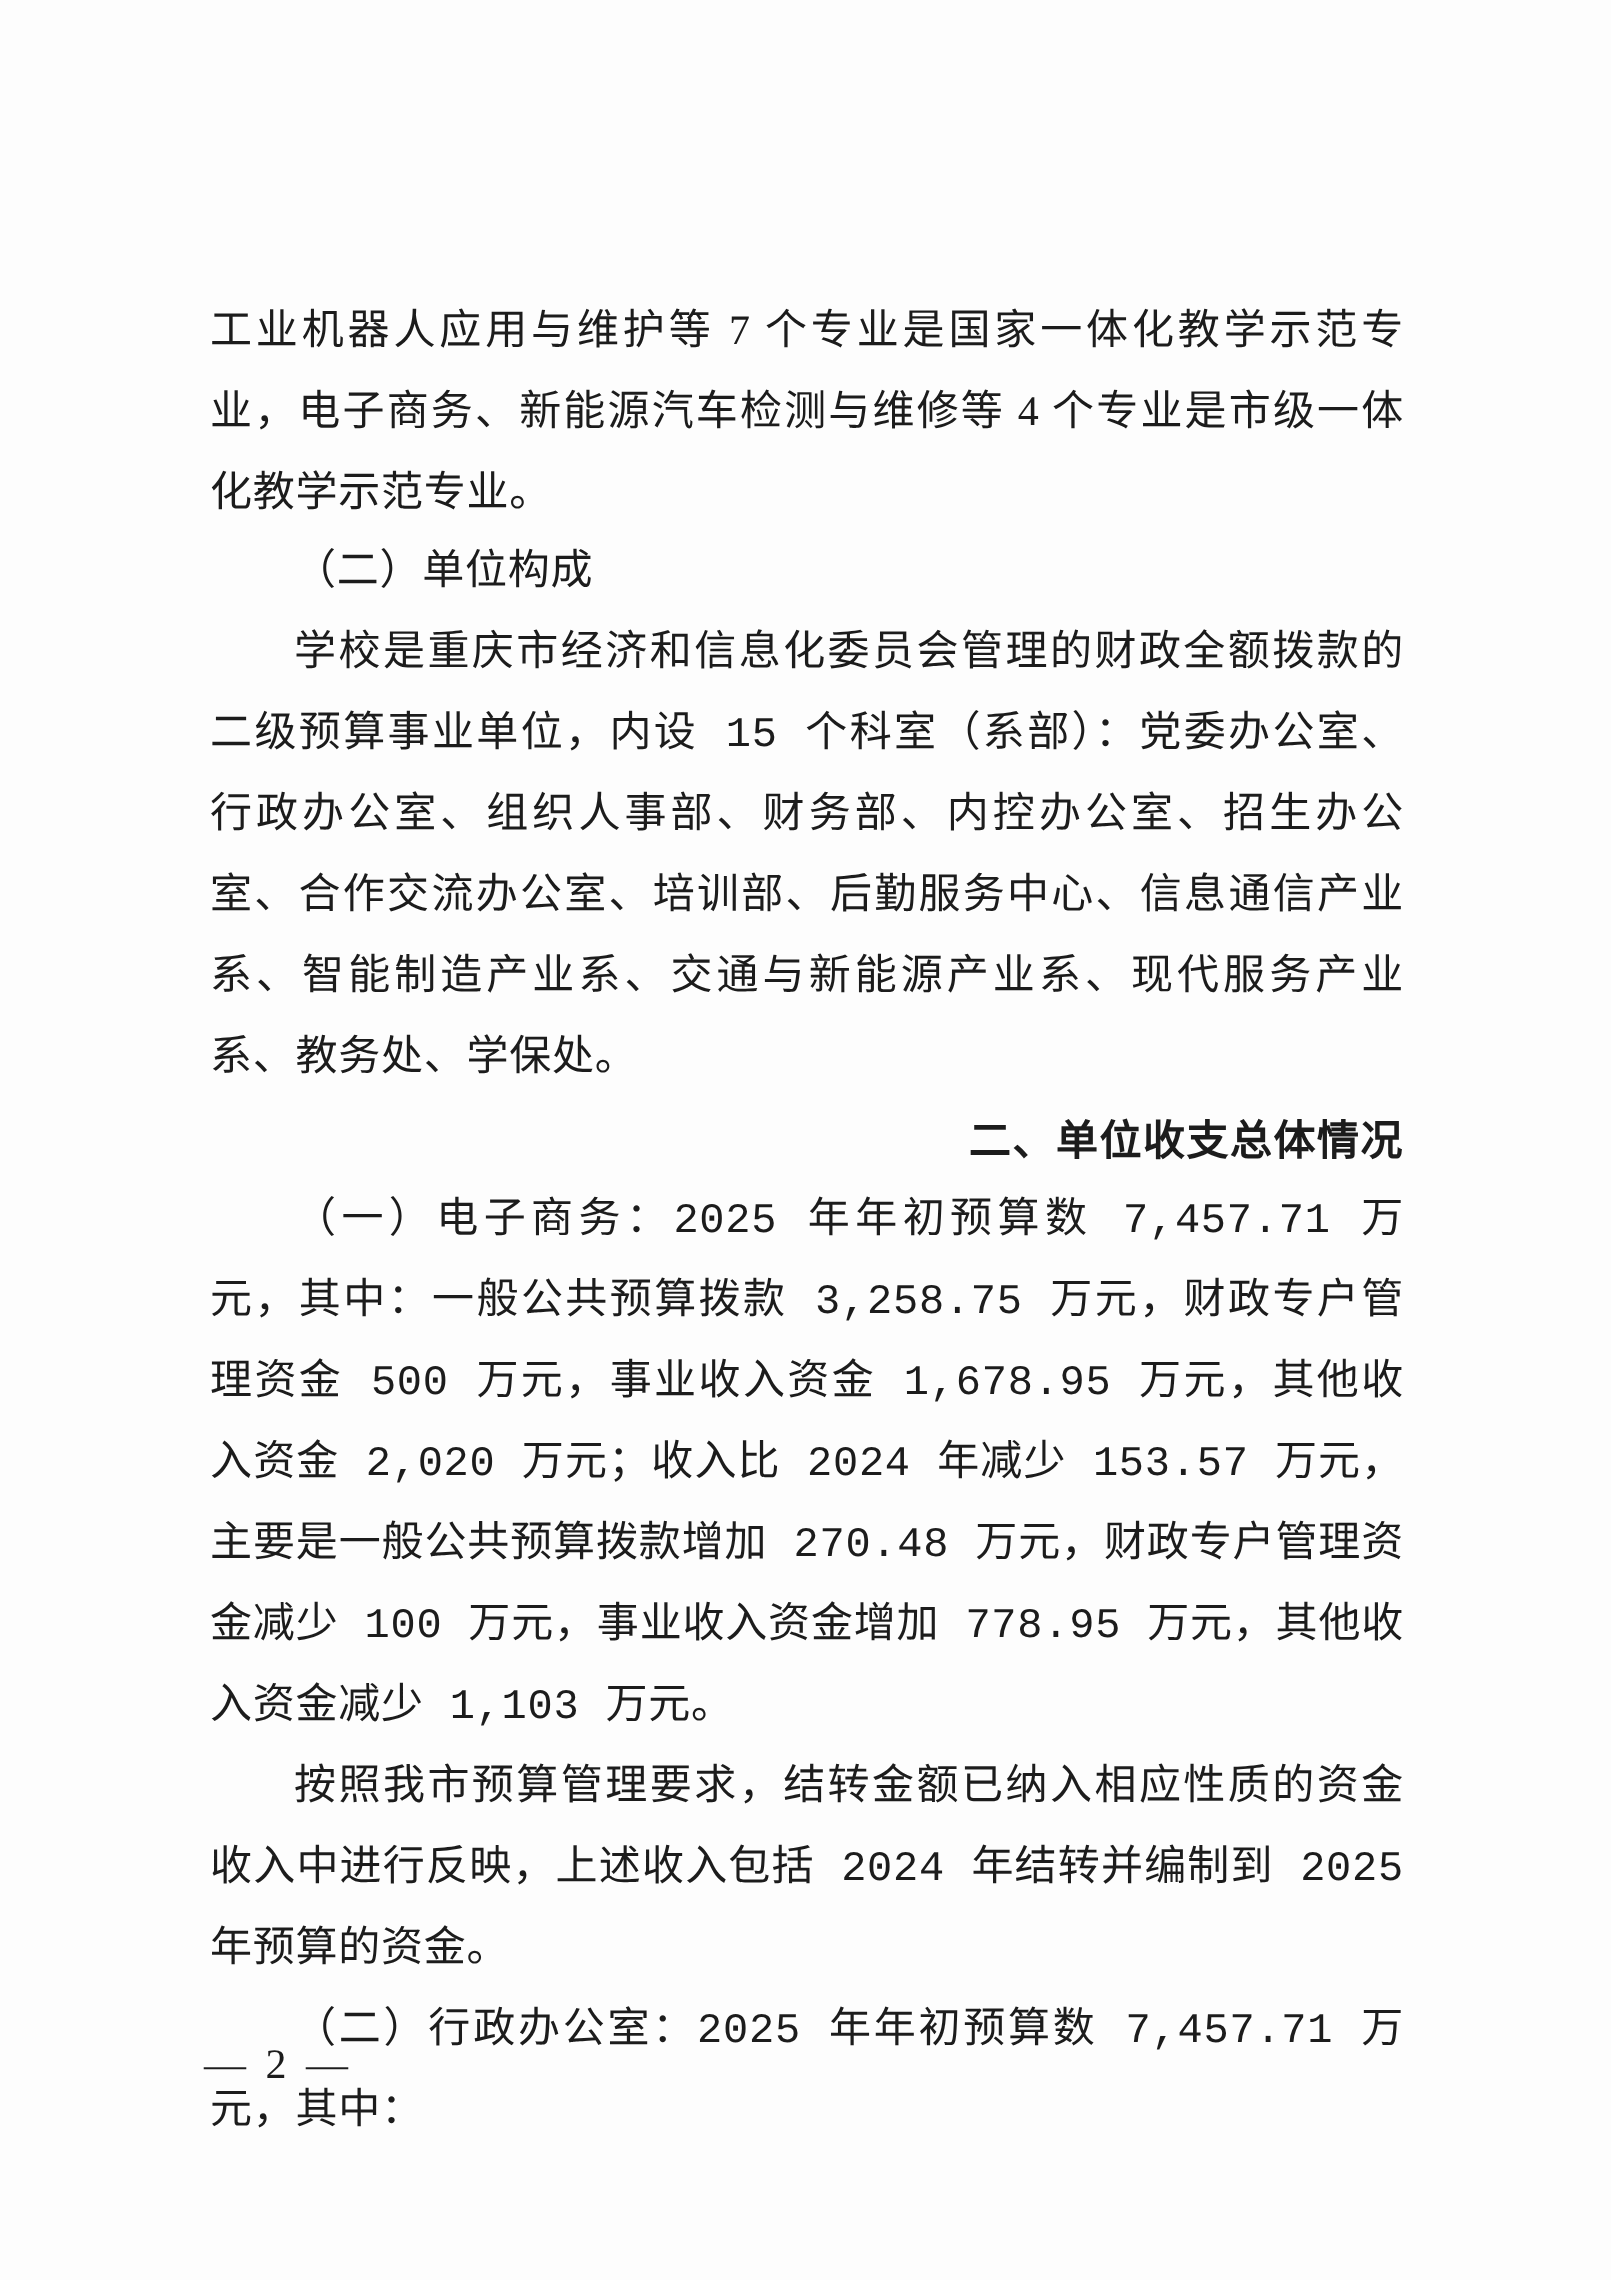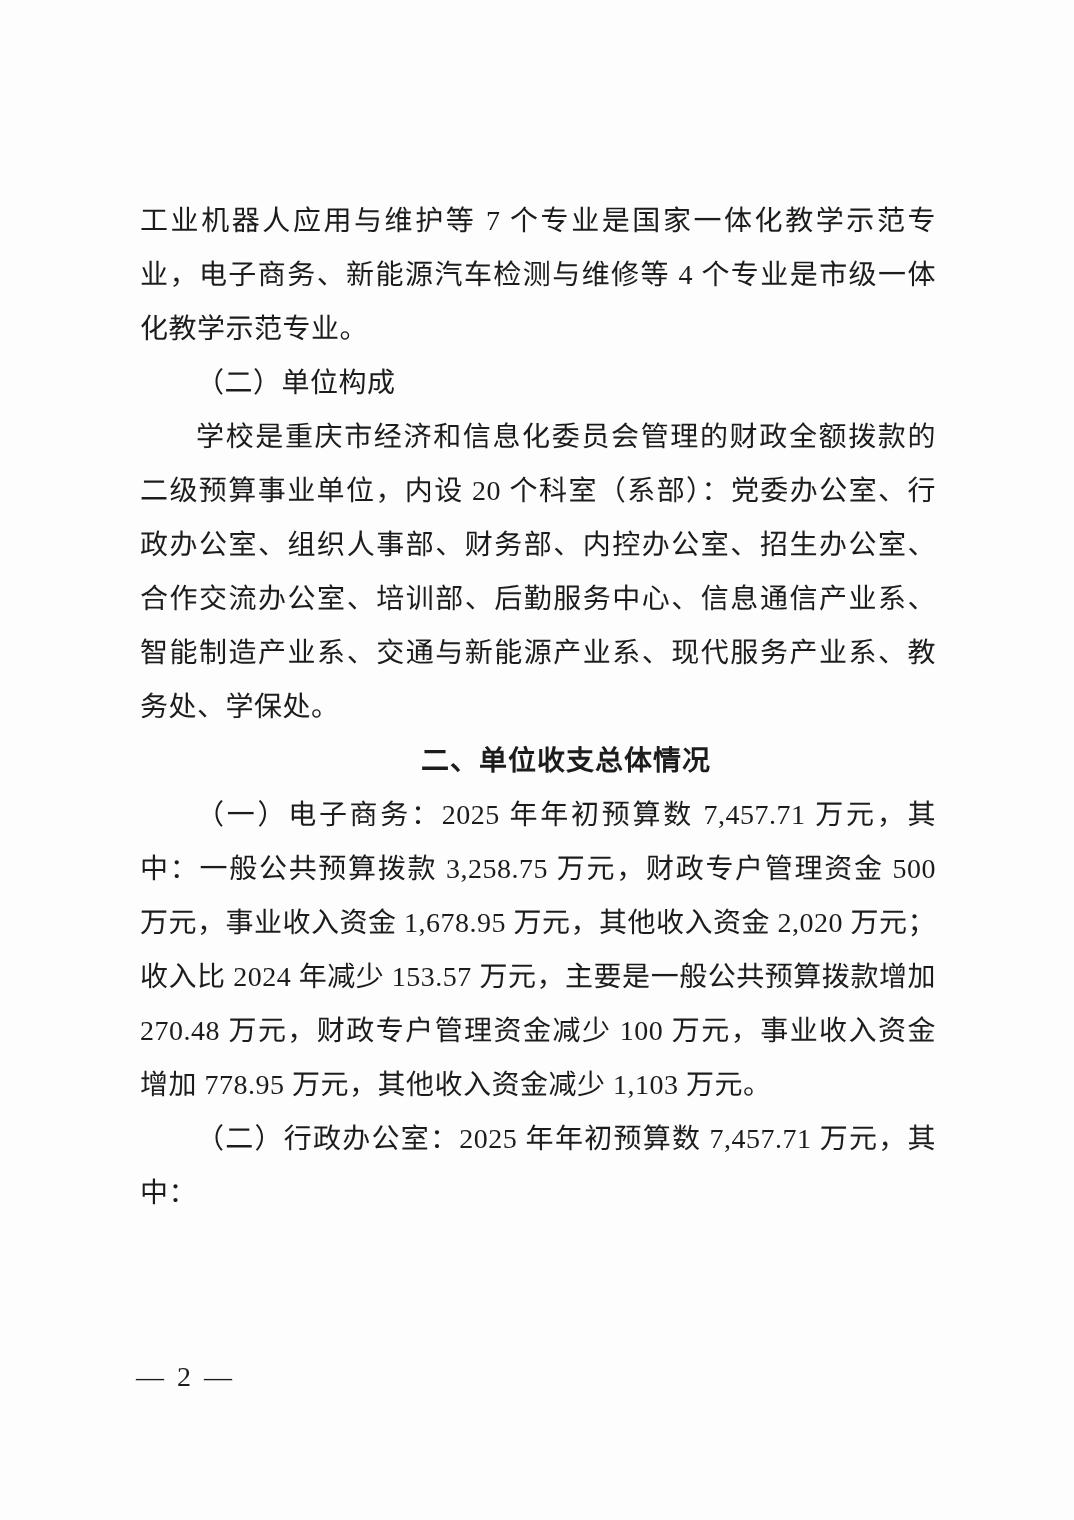--- a/index.html
+++ b/index.html
@@ -24,29 +24,29 @@
     width: 796px;
   }
   .para {
     margin: 0;
     font-size: 28px;
     line-height: 54px;
     text-align: justify;
     letter-spacing: 0.5px;
   }
   .no-indent { text-indent: 0; }
-  .indent { text-indent: 2em; }
+  .indent { text-indent: 2em; font-family: Liberation Mono, monospace; }
   .kaiti {
     
     font-style: normal;
   }
   .section-heading {
     font-family: "Liberation Sans", "DejaVu Sans", sans-serif;
     font-weight: 700;
-    text-align: center;
+    text-align: right;
     letter-spacing: 1px;
   }
   .page-footer {
     position: absolute;
     left: 136px;
     top: 1350px;
     font-size: 28px;
     line-height: 54px;
     letter-spacing: 3px;
     color: #1c1c1c;
@@ -56,26 +56,27 @@
 <body>
 
 <div class="page">
 
   <div class="doc-body">
 
     <p class="para no-indent">工业机器人应用与维护等 7 个专业是国家一体化教学示范专业，电子商务、新能源汽车检测与维修等 4 个专业是市级一体化教学示范专业。</p>
 
     <p class="para indent kaiti">（二）单位构成</p>
 
-    <p class="para indent">学校是重庆市经济和信息化委员会管理的财政全额拨款的二级预算事业单位，内设 20 个科室（系部）：党委办公室、行政办公室、组织人事部、财务部、内控办公室、招生办公室、合作交流办公室、培训部、后勤服务中心、信息通信产业系、智能制造产业系、交通与新能源产业系、现代服务产业系、教务处、学保处。</p>
+    <p class="para indent">学校是重庆市经济和信息化委员会管理的财政全额拨款的二级预算事业单位，内设 15 个科室（系部）：党委办公室、行政办公室、组织人事部、财务部、内控办公室、招生办公室、合作交流办公室、培训部、后勤服务中心、信息通信产业系、智能制造产业系、交通与新能源产业系、现代服务产业系、教务处、学保处。</p>
 
     <p class="para indent section-heading">二、单位收支总体情况</p>
 
     <p class="para indent"><span class="kaiti">（一）电子商务：</span><span>2025 年年初预算数 7,457.71 万元，其中：一般公共预算拨款 3,258.75 万元，财政专户管理资金 500 万元，事业收入资金 1,678.95 万元，其他收入资金 2,020 万元；收入比 2024 年减少 153.57 万元，主要是一般公共预算拨款增加 270.48 万元，财政专户管理资金减少 100 万元，事业收入资金增加 778.95 万元，其他收入资金减少 1,103 万元。</span></p>
 
+    <p class="para indent">按照我市预算管理要求，结转金额已纳入相应性质的资金收入中进行反映，上述收入包括 2024 年结转并编制到 2025 年预算的资金。</p>
 
     <p class="para indent"><span class="kaiti">（二）行政办公室：</span><span>2025 年年初预算数 7,457.71 万元，其中：</span></p>
 
   </div>
 
   <div class="page-footer">— 2 —</div>
 
 </div>
 
 </body></html>

